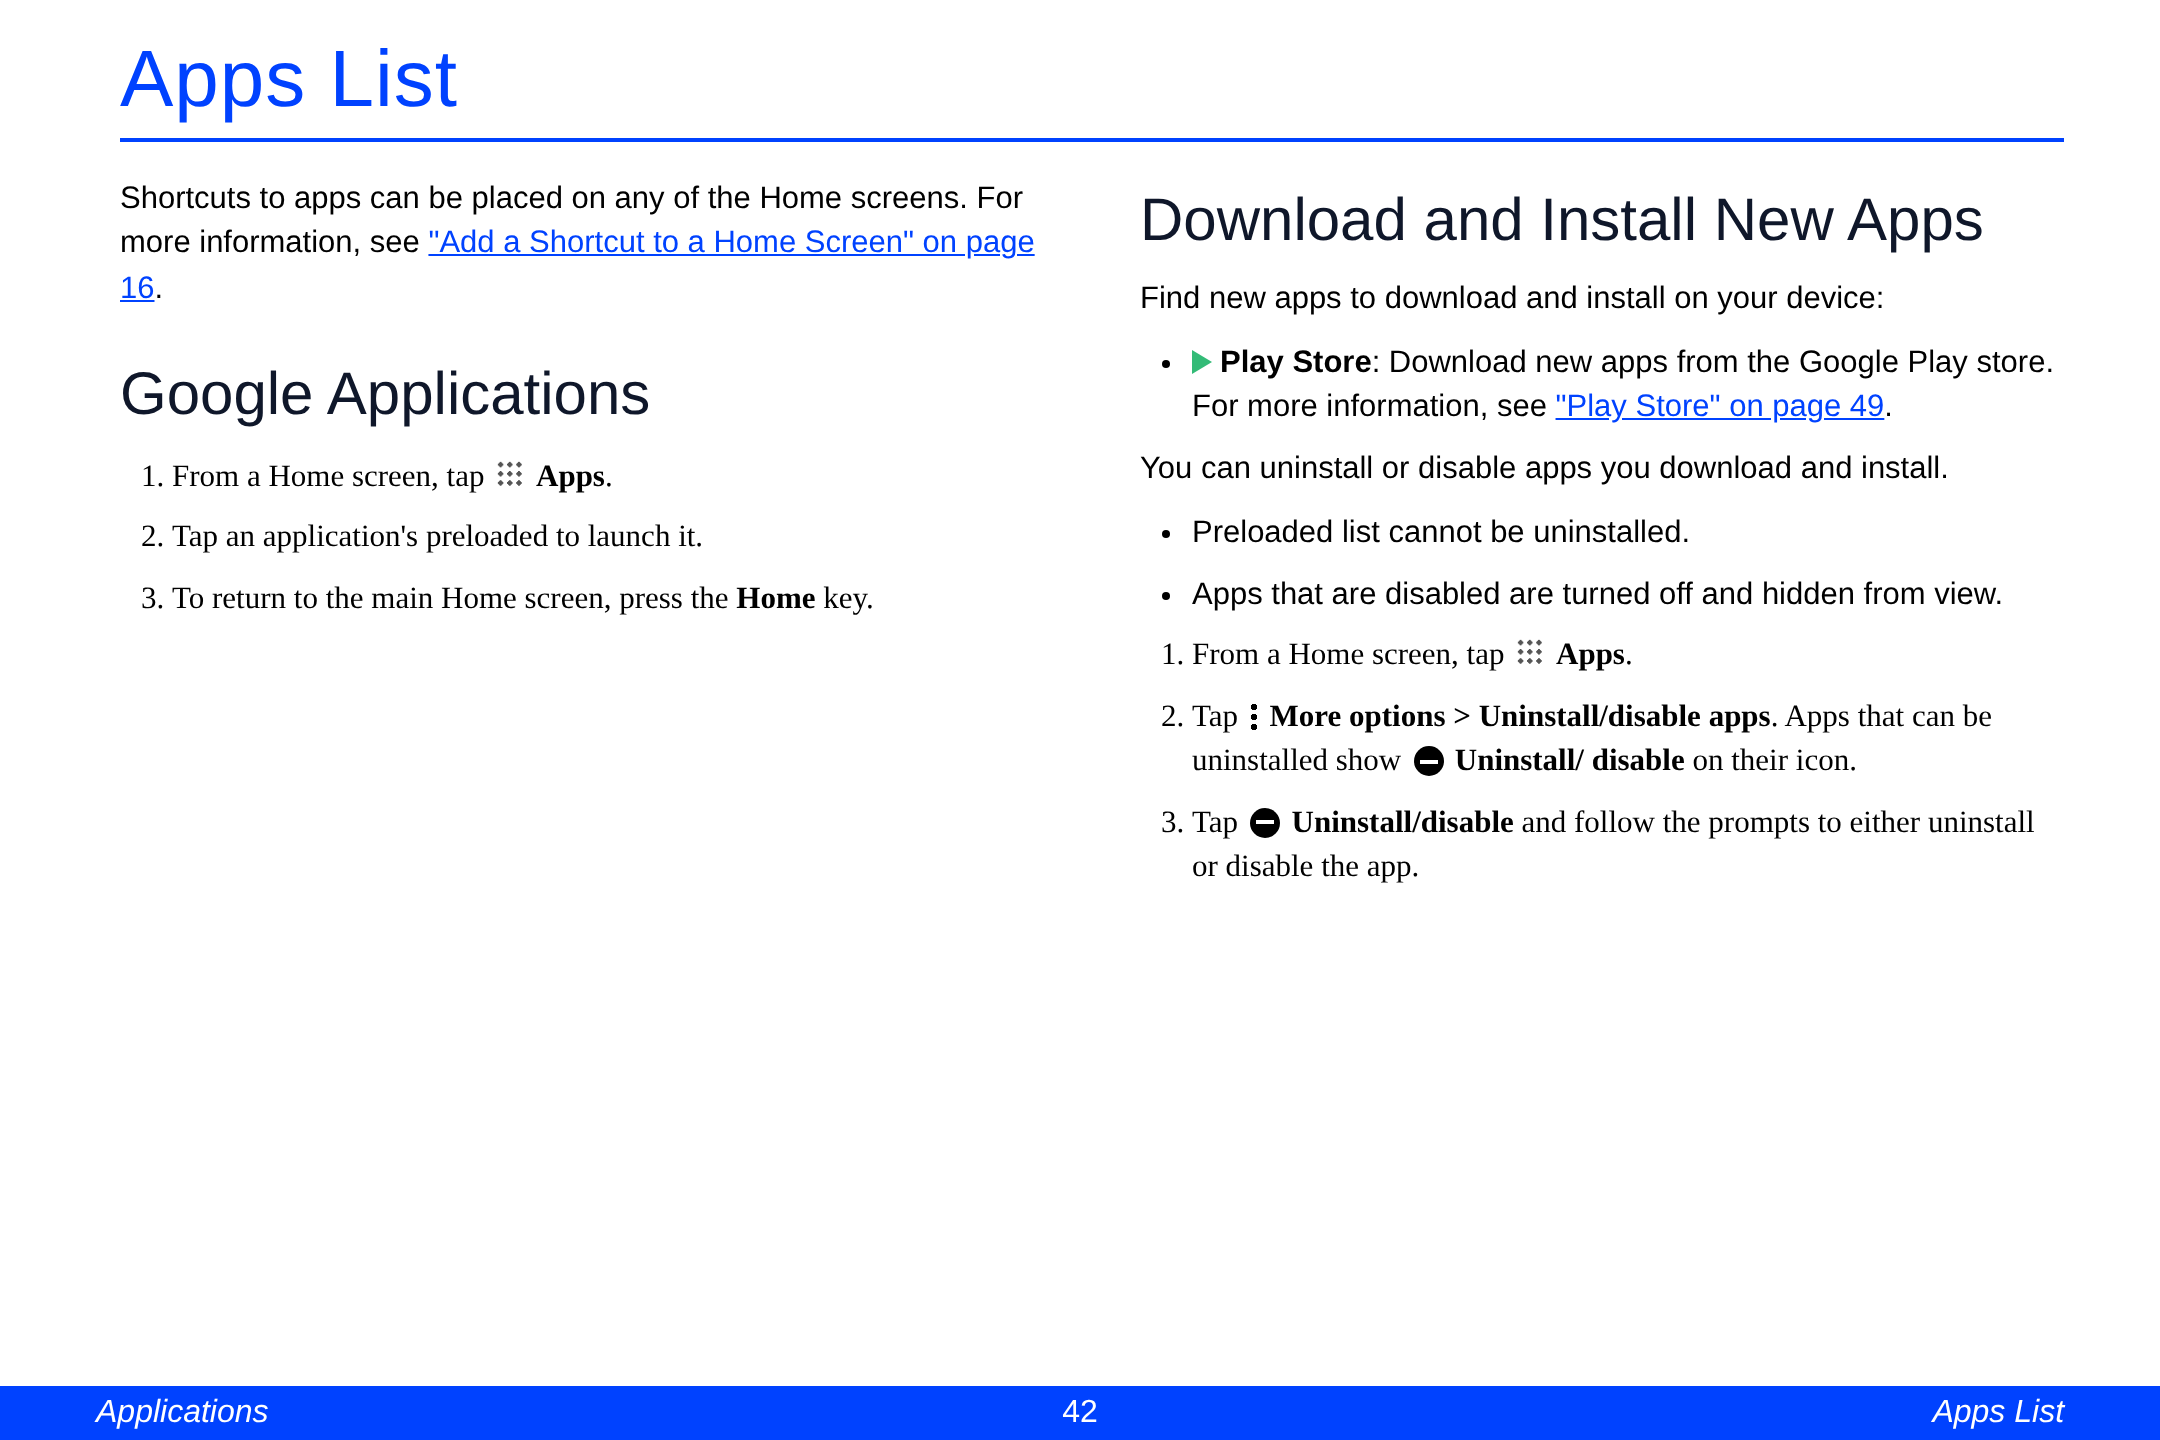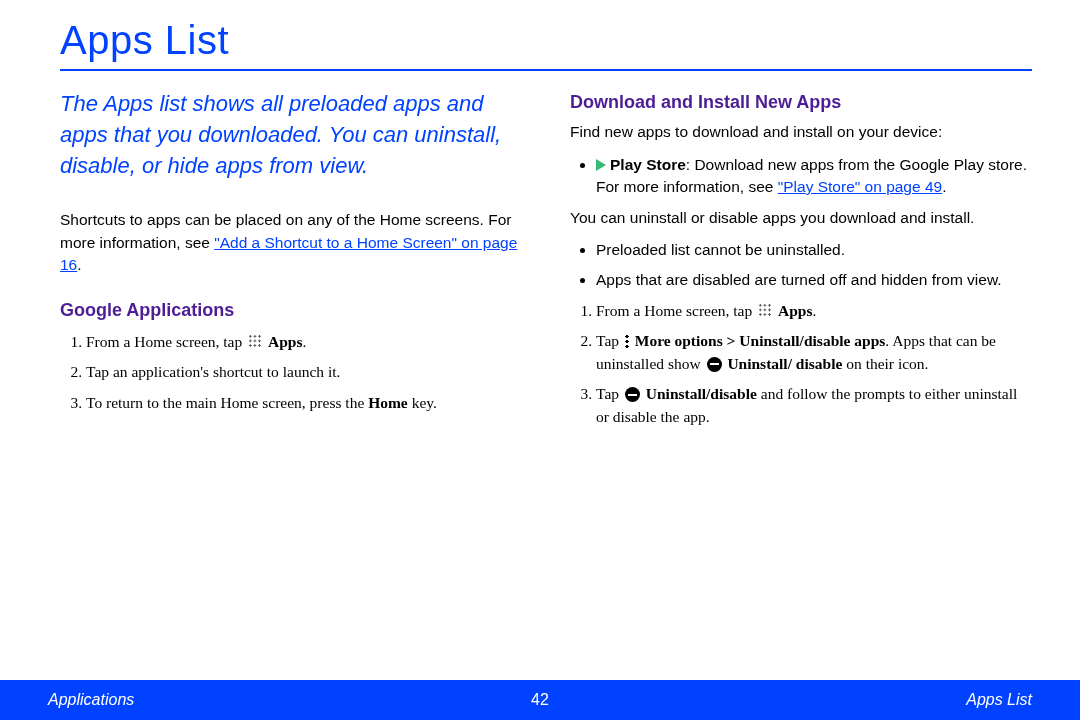--- a/index.html
+++ b/index.html
@@ -5,21 +5,21 @@
   * { box-sizing: border-box; margin: 0; padding: 0; }
   html, body { width: 1080px; height: 720px; font-family: Arial, Helvetica, sans-serif; background: #fff; color: #000; }
   .page { width: 1080px; height: 720px; position: relative; padding: 18px 48px 0 60px; }
   .page-title { font-size: 40px; color: #0042ff; font-weight: 400; letter-spacing: 0.5px; margin-bottom: 6px; }
   .title-rule { border: none; border-top: 2px solid #0042ff; margin-bottom: 18px; }
   .cols { display: flex; gap: 48px; }
   .col { flex: 1; font-size: 15.5px; line-height: 1.45; }
   .intro { color: #0042ff; font-style: italic; font-size: 22px; line-height: 1.4; margin-bottom: 28px; }
   .body-para { margin-bottom: 10px; }
   .link { color: #0042ff; text-decoration: underline; }
-  .section-heading { color: #4c1d95; font-size: 18px; font-weight: 700; margin: 20px 0 6px 0; }
+  .section-heading { color: #0f172a; font-size: 30px; font-weight: 400; margin: 20px 0 6px 0; }
   .sub-para { margin-bottom: 10px; }
   ol.steps { list-style: decimal; padding-left: 26px; }
   ol.steps li { margin: 8px 0; font-family: Liberation Serif, serif; }
   ul.bullets { list-style: disc; padding-left: 26px; }
   ul.bullets li { margin: 8px 0; }
   .bold { font-weight: bold; text-align: center; }
   .icon-apps {
     display: inline-block; width: 14px; height: 14px; vertical-align: -1px;
     background:
       radial-gradient(circle, #555 1.2px, transparent 1.3px) 0 0 / 4.6px 4.6px;
@@ -39,51 +39,50 @@
     background-repeat: no-repeat;
   }
   .icon-uninstall {
     display: inline-block; width: 15px; height: 15px; border-radius: 50%;
     background: #000; vertical-align: -3px; position: relative; margin: 0 2px;
   }
   .icon-uninstall::after {
     content: ""; position: absolute; left: 3px; right: 3px; top: 6.5px; height: 2px; background: #fff;
   }
   .footer {
-    position: absolute; left: 0; right: 0; bottom: 0; height: 40px;
+    position: absolute; left: 0; right: 0; bottom: 0; height: 27px;
     background: #0042ff; color: #fff; display: flex; align-items: center;
     padding: 0 48px; font-style: italic; font-size: 16px;
   }
   .footer-left { flex: 1; text-align: left; }
   .footer-mid  { flex: 0; font-style: normal; text-align: right; }
   .footer-right{ flex: 1; text-align: right; }
 </style>
 </head>
 <body>
 
 <div class="page">
   <h1 class="page-title">Apps List</h1>
   <hr class="title-rule">
 
   <div class="cols">
 
     <div class="col">
-      <p class="intro">The Apps list shows all preloaded apps and apps that you downloaded. You can uninstall, disable, or hide apps from view.</p>
 
       <p class="body-para">
         <span>Shortcuts to apps can be placed on any of the Home screens. For more information, see </span><span class="link">"Add a Shortcut to a Home Screen" on page 16</span><span>.</span>
       </p>
 
       <h2 class="section-heading">Google Applications</h2>
       <ol class="steps">
         <li>
           <span>From a Home screen, tap </span><span class="icon-apps"></span>
           <span class="bold">Apps</span><span>.</span>
         </li>
-        <li>Tap an application's shortcut to launch it.</li>
+        <li>Tap an application's preloaded to launch it.</li>
         <li>
           <span>To return to the main Home screen, press the </span><span class="bold">Home</span><span> key.</span>
         </li>
       </ol>
     </div>
 
     <div class="col">
       <h2 class="section-heading" style="margin-top:0">Download and Install New Apps</h2>
       <p class="sub-para">Find new apps to download and install on your device:</p>
       <ul class="bullets">

